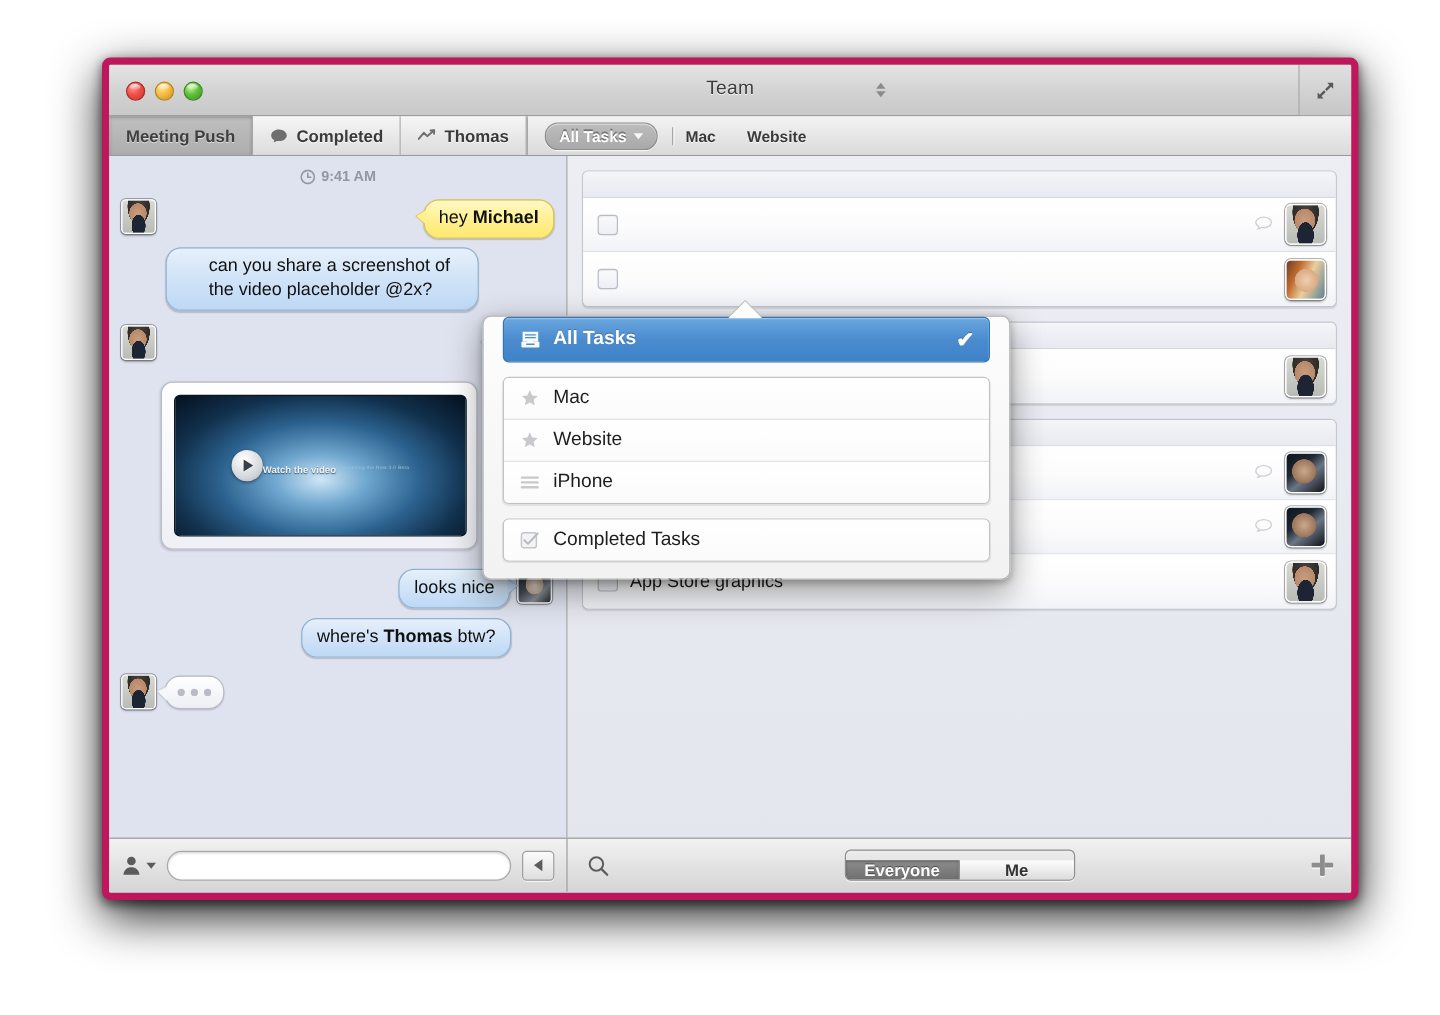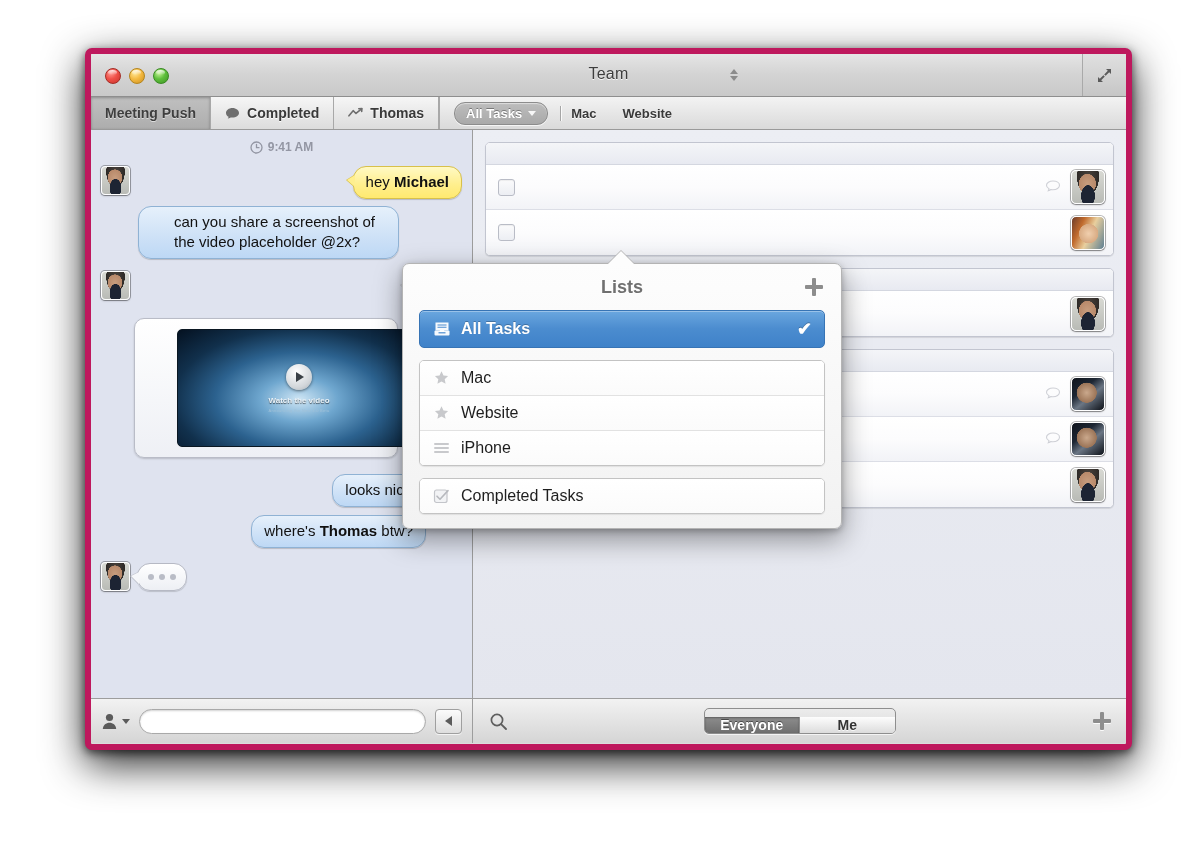--- a/index.html
+++ b/index.html
@@ -170,21 +170,21 @@
     margin:14px 0 0 43px;width:264px;box-sizing:border-box;
     background:linear-gradient(to bottom,#ffffff,#eef0f5);
     border:1px solid #b9bcc7;border-radius:10px;padding:10px;
     box-shadow:0 1px 2px rgba(0,0,0,.18);
   }
   #video-thumb{
     width:100%;height:116px;border-radius:5px;position:relative;overflow:hidden;
     background:
       radial-gradient(ellipse 72% 85% at 50% 60%, #cfe6f5 0%, #6fa7cf 22%, #2c628f 48%, #11304c 72%, #04101f 100%);
     border:1px solid #0a1722;
-    display:flex;flex-direction:column;align-items:center;justify-content:center;margin-left:32px;
+    display:flex;flex-direction:row;align-items:center;justify-content:center;
   }
   #play-btn{
     width:26px;height:26px;border-radius:50%;
     background:radial-gradient(circle at 40% 30%,#ffffff,#d2d6da 65%,#a9aeb3 100%);
     box-shadow:0 1px 3px rgba(0,0,0,.5);
     display:flex;align-items:center;justify-content:center;
   }
   #play-btn i{width:0;height:0;border-top:5px solid transparent;border-bottom:5px solid transparent;border-left:8px solid #3a4046;margin-left:2px;}
   #video-caption{margin-top:6px;font-size:8px;color:#eaf2f8;font-weight:bold;text-shadow:0 1px 1px rgba(0,0,0,.6);}
   #video-subcaption{margin-top:3px;font-size:4px;color:#9fc1d8;letter-spacing:.3px;}
@@ -528,26 +528,20 @@
           <div class="checkbox"></div>
           <div class="task-title">App Store graphics</div>
           <div class="task-avatar av-michael"></div>
         </div>
       </div>
     </div>
 
     <div id="lists-popover">
       <div id="popover-arrow"></div>
 
-      <div id="popover-head">
-        <div id="popover-title">Lists</div>
-        <div id="add-list-btn">
-          <span class="plus-glyph"></span>
-        </div>
-      </div>
 
       <div class="pop-row selected">
         <span class="lic">
           <svg width="18" height="16" viewBox="0 0 18 16">
             <path d="M2.5 1.5h13v8h-4.2a2.3 2.3 0 0 1-4.6 0H2.5z" fill="#ffffff" opacity=".95"></path>
             <rect x="1.5" y="9.5" width="15" height="5" rx="1" fill="#ffffff" opacity=".95"></rect>
             <path d="M4.5 4h9M4.5 6.3h9" stroke="#4b8ccf" stroke-width="1.1"></path>
             <path d="M5.5 11.8h7" stroke="#4b8ccf" stroke-width="1.2"></path>
           </svg>
         </span>

